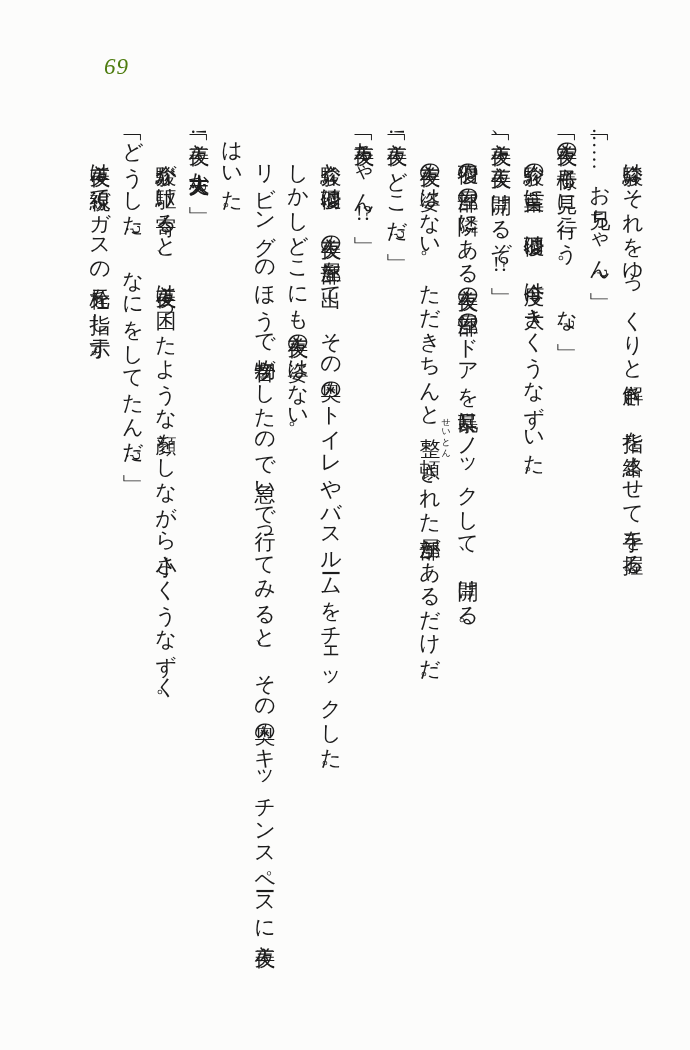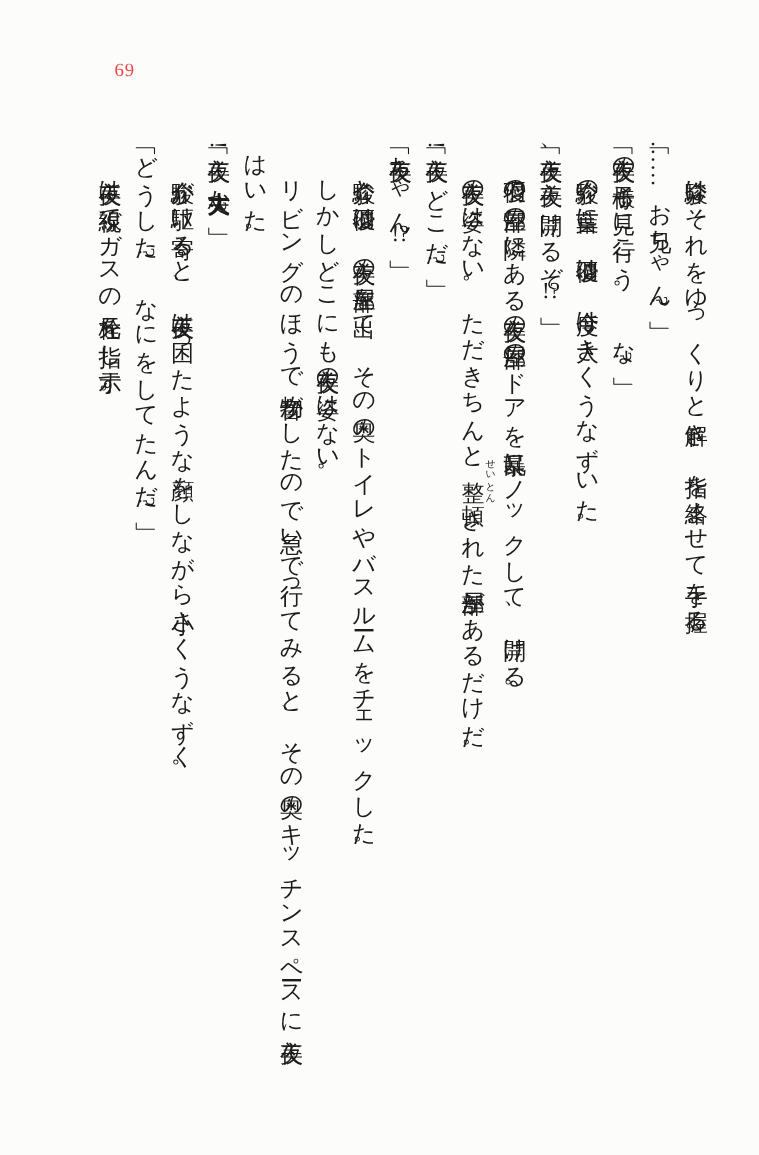--- a/index.html
+++ b/index.html
@@ -13,22 +13,23 @@
   .page {
     position: relative;
     width: 690px;
     height: 1050px;
     background: #fcfcfb;
   }
   .page-number {
     position: absolute;
     left: 104px;
     top: 54px;
-    font-size: 17px;
-    color: #ef4444;
+    font-size: 23px;
+    font-style: italic;
+    color: #4d7c0f;
     letter-spacing: 1px;
   }
   .vtext {
     position: absolute;
     top: 127px;
     right: 41px;
     height: 820px;
     writing-mode: vertical-rl;
     text-orientation: mixed;
     font-size: 21px;

